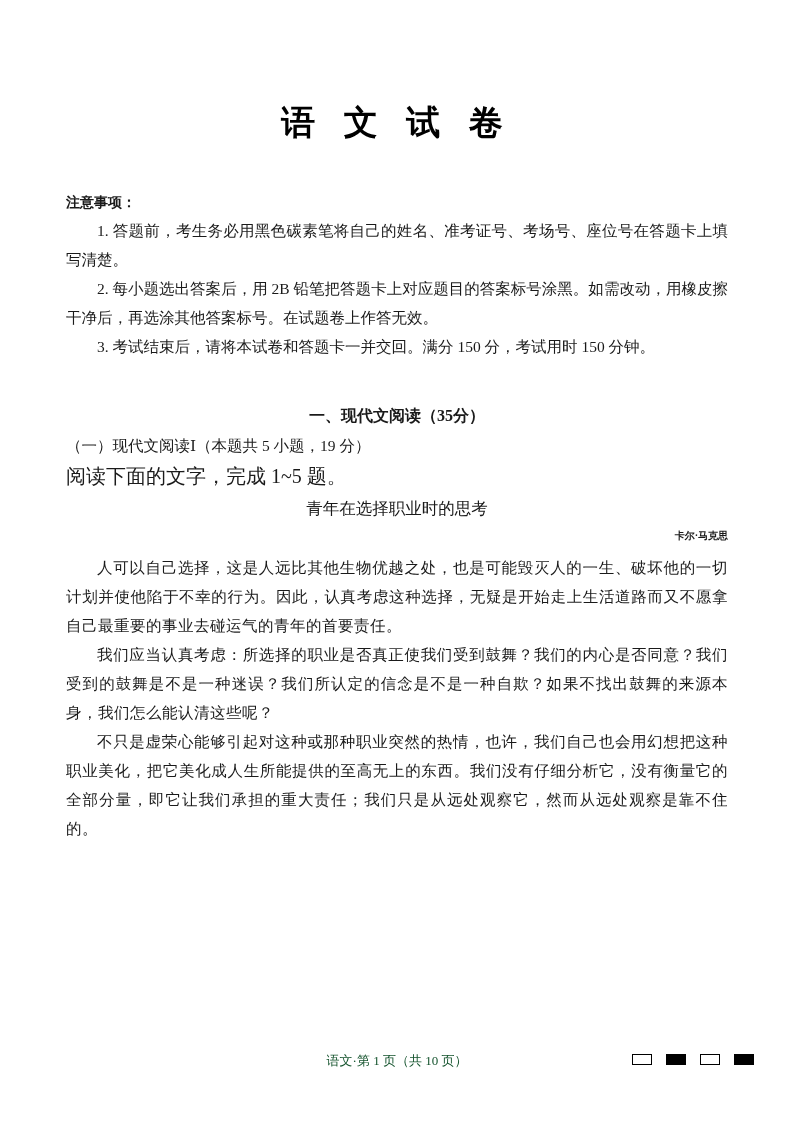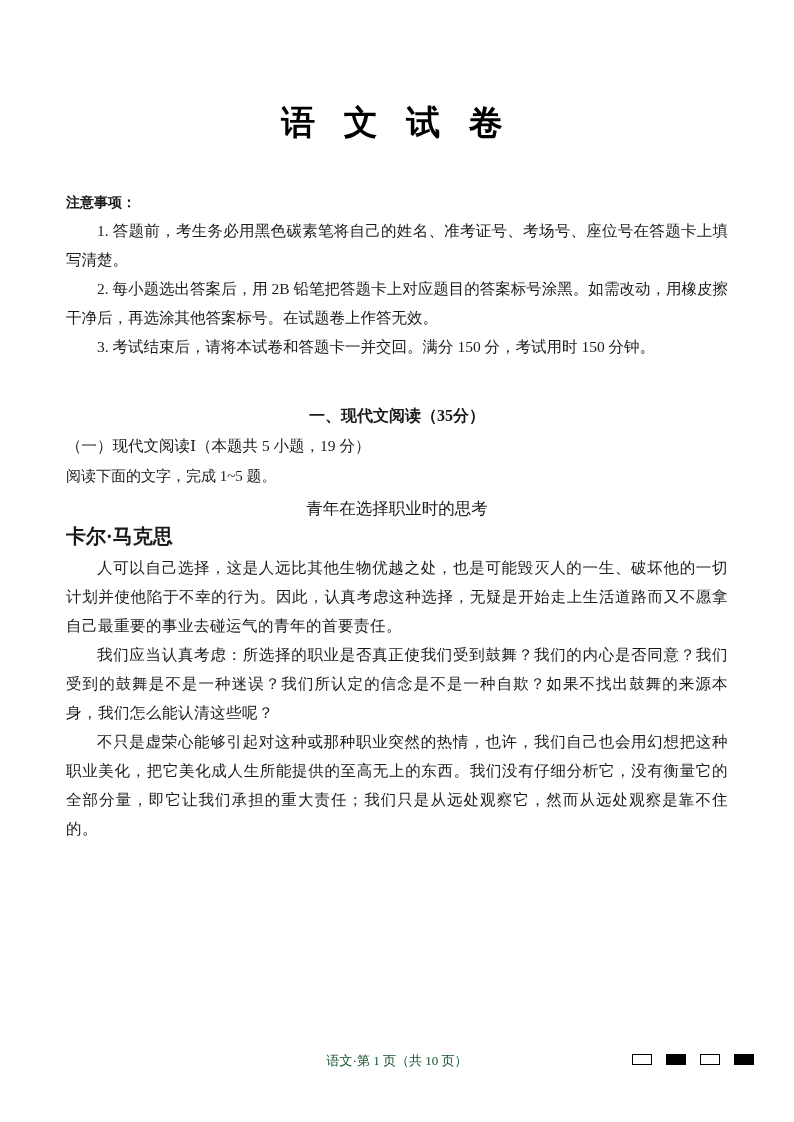--- a/index.html
+++ b/index.html
@@ -43,33 +43,33 @@
     font-size: 16px;
     font-weight: 700;
     line-height: 30px;
     text-align: center;
   }
   .section-subheading {
     font-size: 15.5px;
     line-height: 30px;
   }
   .section-instruction {
-    font-size: 15px;
+    font-size: 20px;
     line-height: 30px;
   }
   .article-title {
     text-align: center;
     font-size: 16.5px;
     font-weight: 400;
     line-height: 28px;
     margin-top: 4px;
   }
   .article-author {
-    text-align: left;
-    font-size: 20px;
+    text-align: right;
+    font-size: 10px;
     font-weight: 600;
     line-height: 26px;
     margin-bottom: 4px;
   }
   .body-para {
     font-size: 15.5px;
     line-height: 29px;
     text-indent: 2em;
     text-align: justify;
     letter-spacing: 0.5px;

